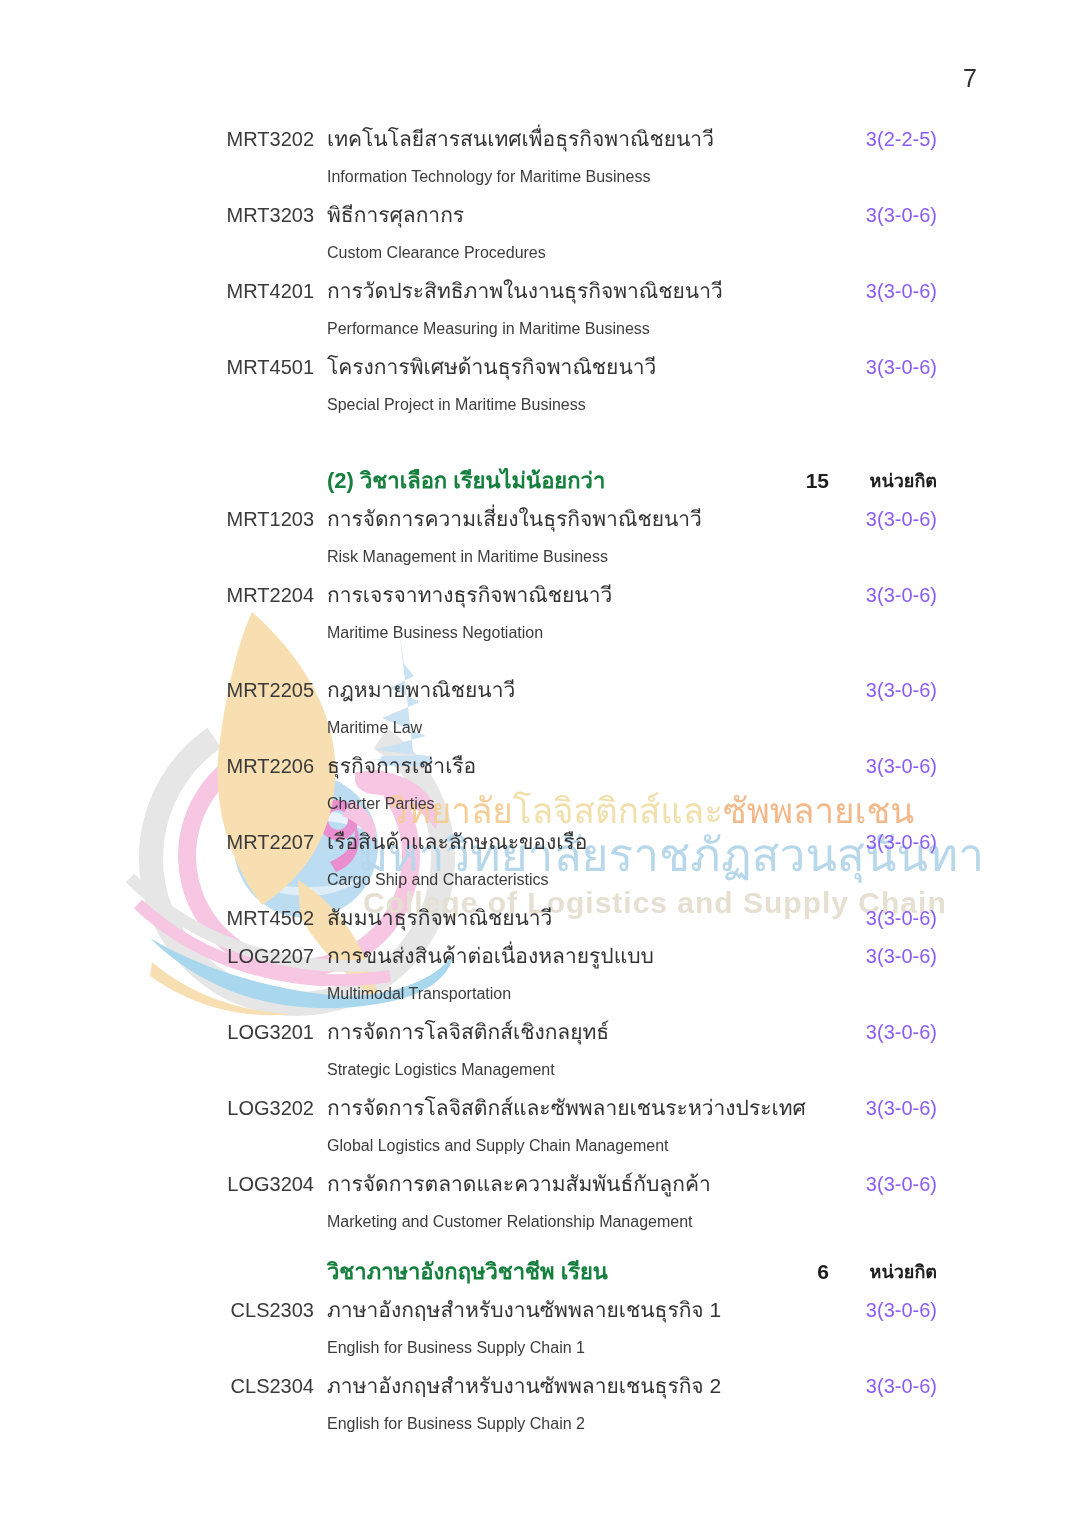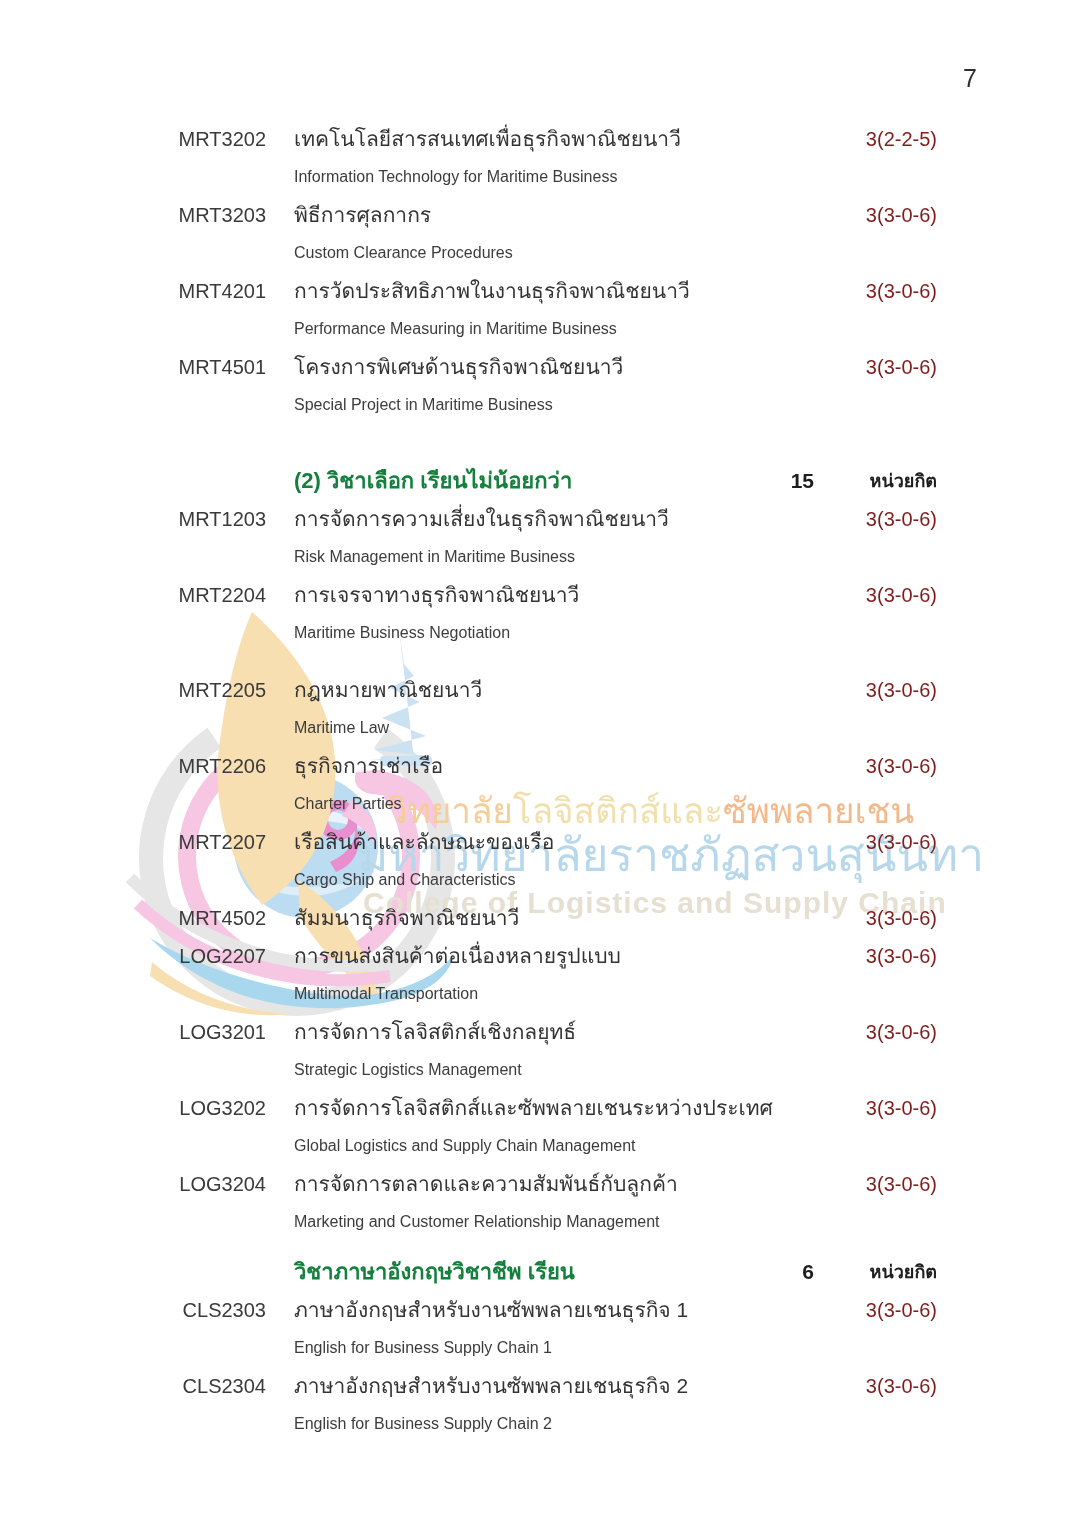--- a/index.html
+++ b/index.html
@@ -19,27 +19,27 @@
   .wm-text { position:absolute; white-space:nowrap; line-height:1; }
   .wm-line1 { left:388px; top:793px; font-size:35px; }
   .wm-line1 .seg1 { color:#f5cd97; }
   .wm-line1 .seg2 { color:#f1e0ac; }
   .wm-line1 .seg3 { color:#f3b98b; }
   .wm-line2 { left:358px; top:832px; font-size:46px; color:#b7d7ea; }
   .wm-line3 { left:363px; top:888px; font-size:30px; color:#e5e0d2; letter-spacing:1px;font-weight:bold; }
   
   .content { position:absolute; left:178px; top:120px; width:759px; z-index:1; }
   .row {
-    display:grid; grid-template-columns:88px 1fr 95px; column-gap:28px;
-    height:38px; line-height:38px; font-size:20px;
+    display:grid; grid-template-columns:88px 1fr 95px; column-gap:13px;
+    height:38px; line-height:38px; font-size:20px;margin-left:48px;
   }
   .row .code   { text-align:right; color:#3a3a3a; }
   .row .title  { font-size:21px; color:#333333; }
   .row.en .title { font-size:16px; color:#3c3c3c; }
-  .row .credit { text-align:right; color:#7f1d1d; }
+  .row .credit { text-align:right; color:#8b5cf6; }
   .row.hdr { grid-template-columns:88px 1fr 45px 95px; font-weight:bold; color:#1e1e1e; }
   .row.hdr .title { font-size:22px; font-weight:bold; color:#15803d; }
   .row.hdr .num   { text-align:right; font-size:21px; }
   .row.hdr .unit  { text-align:right; font-size:18px; }
   .spacer-38 { height:38px; }
   .spacer-19 { height:19px; }
   .spacer-12 { height:12px; }
 </style>
 </head>
 <body>

